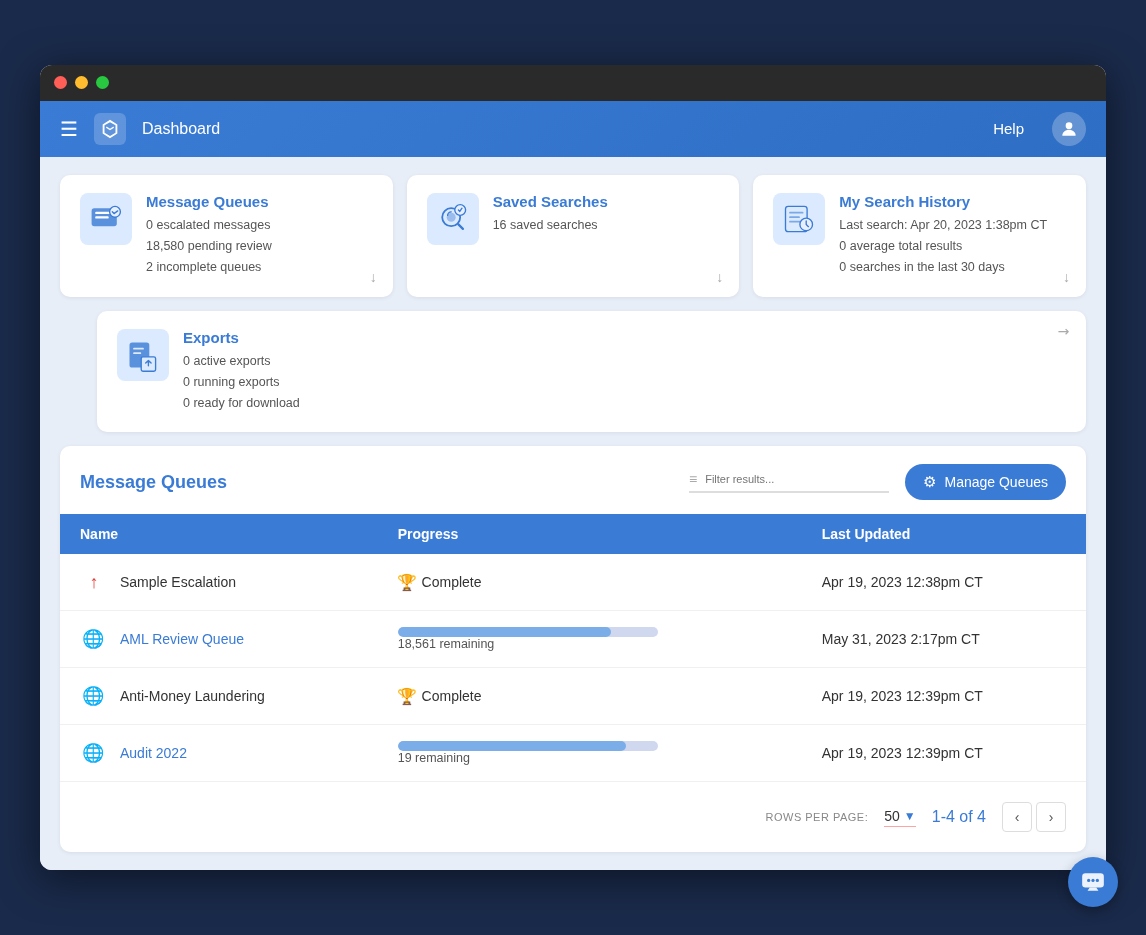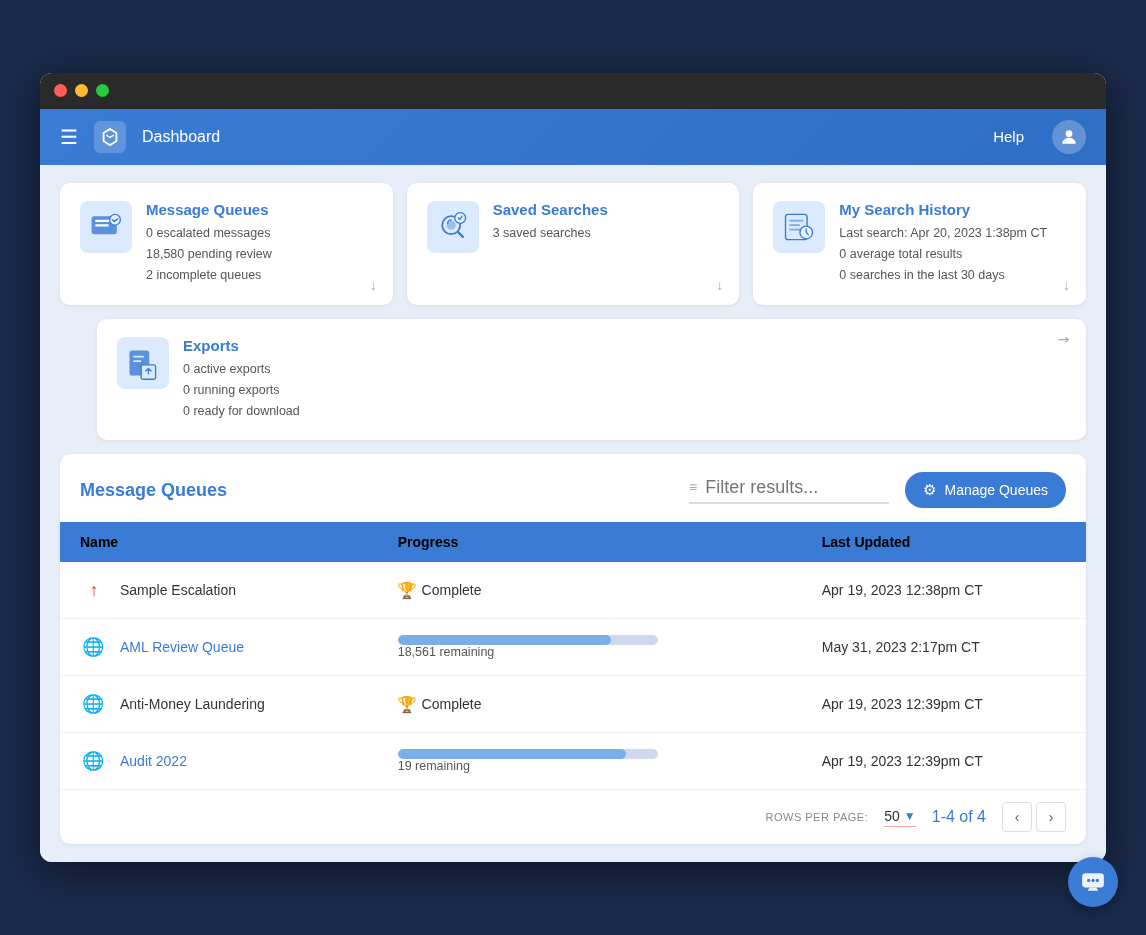--- a/index.html
+++ b/index.html
@@ -175,21 +175,21 @@
       align-items: center;
       gap: 8px;
       border-bottom: 2px solid #ddd;
       padding-bottom: 4px;
       min-width: 200px;
     }
     .filter-icon { color: #aaa; font-size: 14px; }
     .filter-input {
       border: none;
       outline: none;
-      font-size: 18px;
+      font-size: 11px;
       color: #999;
       background: transparent;
       width: 140px;
     }
     .manage-btn {
       background: #3a7bd5;
       color: white;
       border: none;
       border-radius: 22px;
       padding: 9px 18px;
@@ -204,21 +204,21 @@
     
     .table-wrap { overflow: hidden; }
     table {
       width: 100%;
       border-collapse: collapse;
     }
     thead tr {
       background: #3a7bd5;
     }
     thead th {
-      color: #000000;
+      color: #ffffff;
       font-size: 14px;
       font-weight: 600;
       padding: 12px 20px;
       text-align: left;
     }
     tbody tr {
       border-bottom: 1px solid #f0f0f0;
     }
     tbody tr:last-child { border-bottom: none; }
     tbody td {
@@ -248,21 +248,21 @@
       border-radius: 5px;
     }
     .progress-text { font-size: 12.5px; color: #555; }
     .trophy-icon { color: #f5a623; font-size: 16px; margin-right: 4px; }
     .complete-wrap { display: flex; align-items: center; }
     
     .pagination {
       display: flex;
       align-items: center;
       justify-content: flex-end;
-      padding: 12px 20px;
+      padding: 20px 20px;
       gap: 16px;
       font-size: 13px;
       color: #666;
       border-top: 1px solid #f0f0f0;
     }
     .rows-label { color: #888; text-transform: uppercase; font-size: 11px; letter-spacing: 0.5px; }
     .rows-select {
       display: flex; align-items: center; gap: 4px;
       border-bottom: 1px solid #fca5a5;
       padding-bottom: 2px;
@@ -361,21 +361,21 @@
             <circle cx="18" cy="18" r="5" fill="#3a7bd5" opacity="0.4"></circle>
             <path d="M26 26l5 5" stroke="#3a7bd5" stroke-width="2.5" stroke-linecap="round"></path>
             <path d="M14 16a4 4 0 0 1 4-4" stroke="#3a7bd5" stroke-width="1.5" stroke-linecap="round"></path>
             <circle cx="28" cy="10" r="6" fill="#e8f0ff" stroke="#3a7bd5" stroke-width="1.5"></circle>
             <path d="M26 10l1.5 1.5L30 8" stroke="#3a7bd5" stroke-width="1.5" stroke-linecap="round"></path>
           </svg>
         </div>
         <div class="card-content">
           <div class="card-title">Saved Searches</div>
           <div class="card-text">
-            <span>3 saved searches</span>
+            <span>16 saved searches</span>
           </div>
         </div>
         <span class="card-arrow">↓</span>
       </div>
 
       <div class="card">
         <div class="card-icon card-icon-blue">
           <svg viewBox="0 0 40 40" fill="none">
             <rect x="5" y="6" width="24" height="28" rx="3" fill="#dbeafe" stroke="#3a7bd5" stroke-width="1.5"></rect>
             <rect x="9" y="12" width="16" height="2" rx="1" fill="#3a7bd5" opacity="0.6"></rect>

